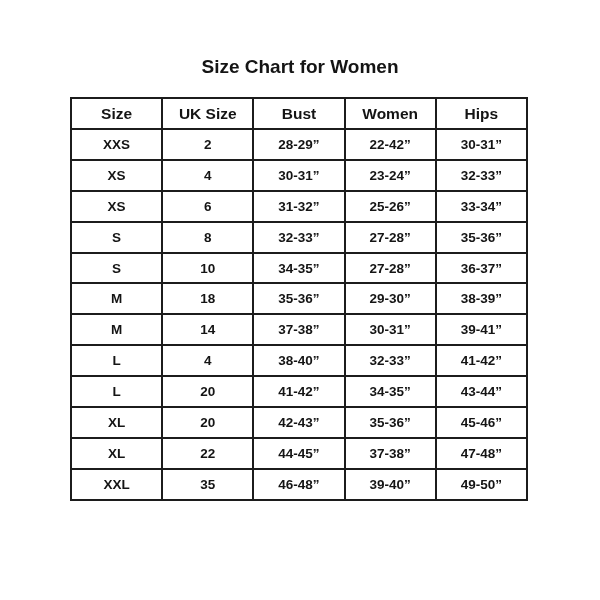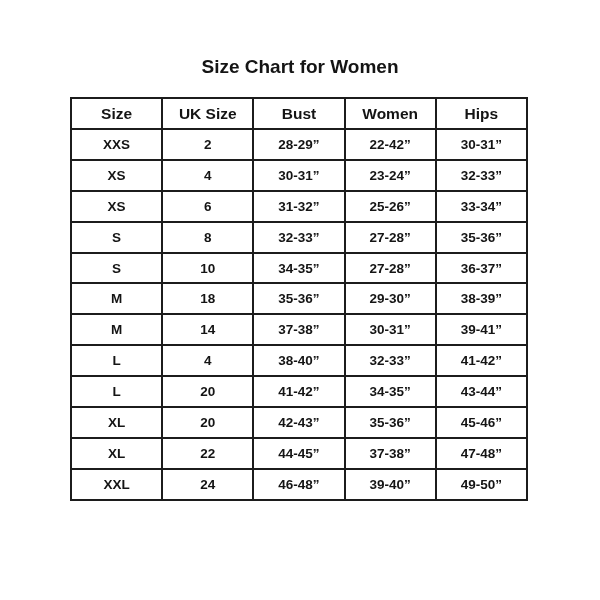--- a/index.html
+++ b/index.html
@@ -141,19 +141,19 @@
       </tr>
       <tr>
         <td>XL</td>
         <td>22</td>
         <td>44-45”</td>
         <td>37-38”</td>
         <td>47-48”</td>
       </tr>
       <tr>
         <td>XXL</td>
-        <td>24</td>
+        <td>35</td>
         <td>46-48”</td>
         <td>39-40”</td>
         <td>49-50”</td>
       </tr>
     </tbody>
 </table>
 
 </body></html>

